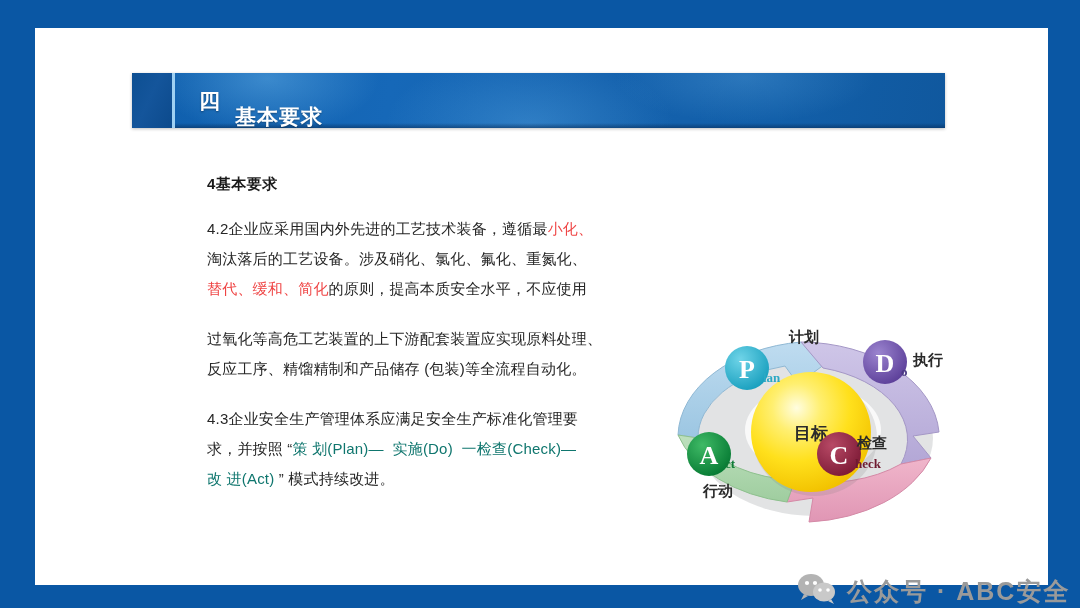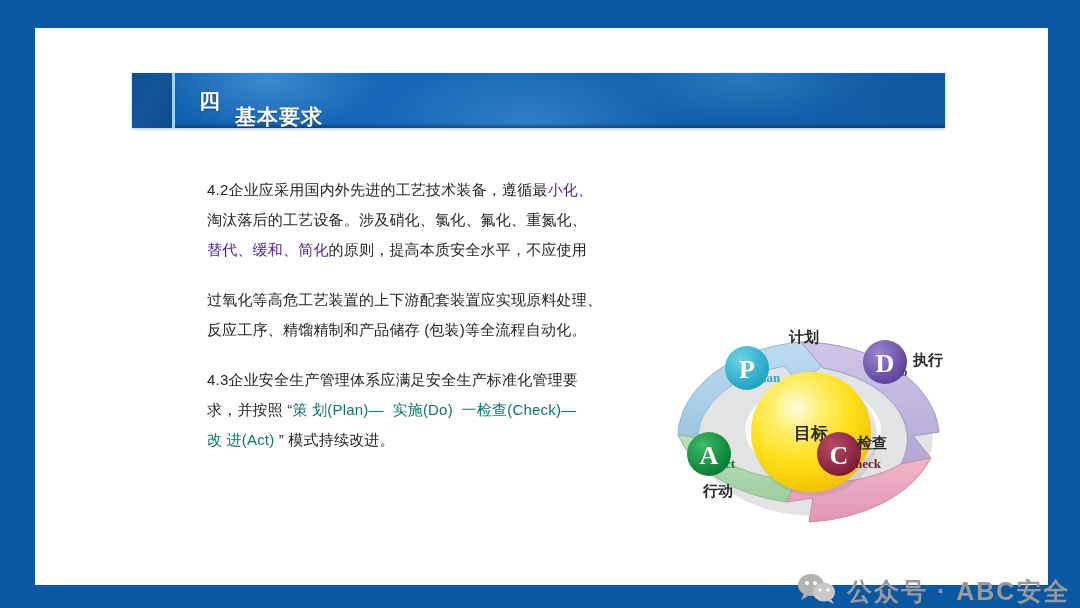--- a/index.html
+++ b/index.html
@@ -99,21 +99,21 @@
 
   .para {
     font-size: 15px;
     line-height: 30px;
     color: #262626;
     margin-bottom: 20px;
     letter-spacing: .2px;
   }
   .para .ln { display: block; white-space: pre; }
 
-  .hl-red   { color: #4c1d95; }
+  .hl-red   { color: #ef4444; }
   .hl-green { color: #0f766e; }
 
   
   #pdca {
     position: absolute;
     left: 628px;
     top: 292px;
     width: 300px;
     height: 208px;
   }
@@ -171,20 +171,21 @@
     <div id="banner">
       <div id="banner-accent"></div>
       <div id="banner-divider"></div>
       <div id="banner-main">
         <span class="banner-text" id="banner-num">四</span>
         <span class="banner-text" id="banner-title">基本要求</span>
       </div>
     </div>
 
     <div id="body-col">
+      <div class="heading">4基本要求</div>
       <div id="paras">
           <div class="para">
             <span class="ln"><span>4.2企业应采用国内外先进的工艺技术装备，遵循最</span><span class="hl-red">小化、</span></span>
             <span class="ln"><span>淘汰落后的工艺设备。涉及硝化、氯化、氟化、重氮化、</span></span>
             <span class="ln"><span class="hl-red">替代、缓和、简化</span><span>的原则，提高本质安全水平，不应使用</span></span>
           </div>
           <div class="para">
             <span class="ln"><span>过氧化等高危工艺装置的上下游配套装置应实现原料处理、</span></span>
             <span class="ln"><span>反应工序、精馏精制和产品储存 (包装)等全流程自动化。</span></span>
           </div>

